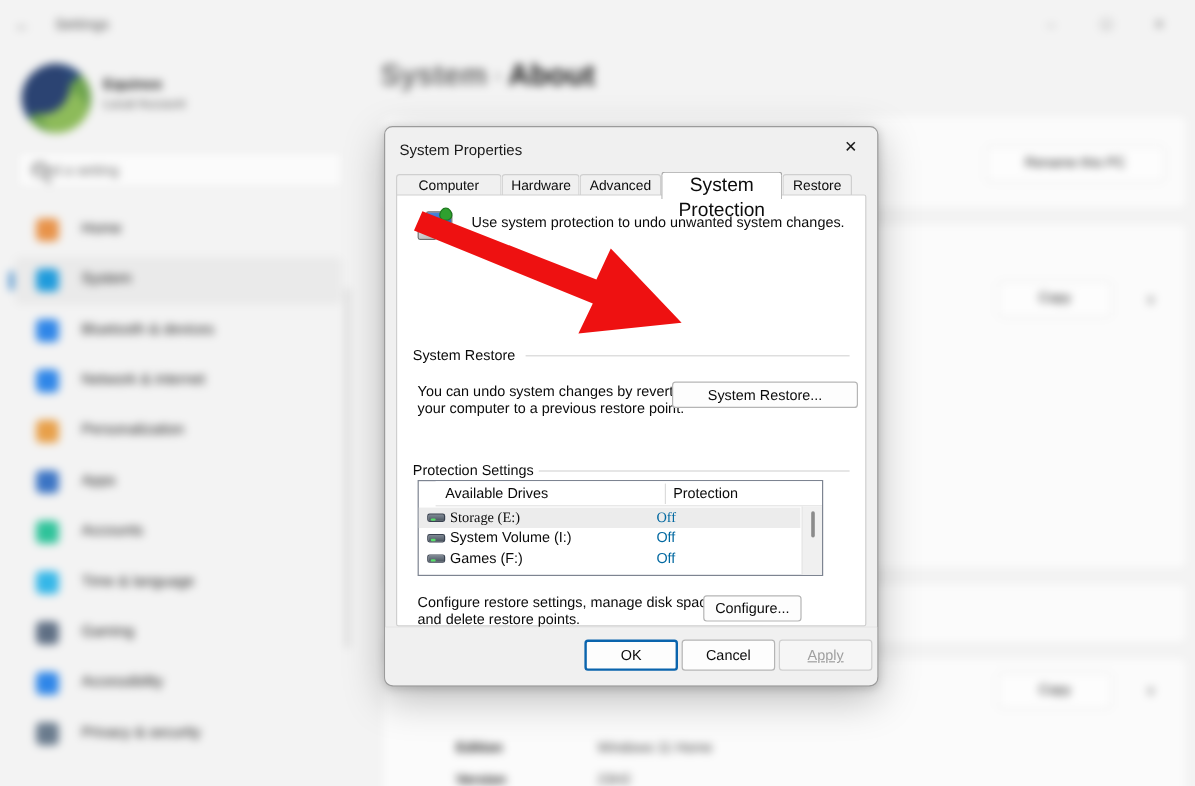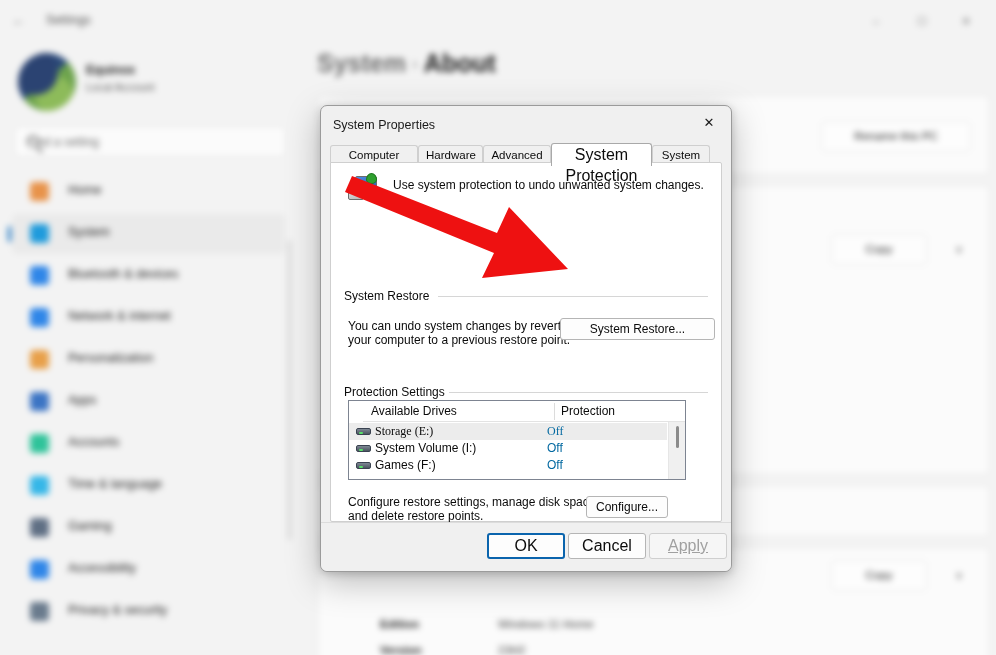--- a/index.html
+++ b/index.html
@@ -200,21 +200,21 @@
   .dl-sb .thumb{ position:absolute; left:7px; top:4px; width:3px; height:22px; background:#8b8b8b; border-radius:2px;}
 
   .footer{
     position:absolute; left:0; right:0; bottom:0; height:49px;
     border-top:1px solid #dcdcdc; background:#f0f0f0;
     border-bottom-left-radius:7px; border-bottom-right-radius:7px;
   }
   .f-btn{
     position:absolute; top:10px; height:26px; width:78px;
     background:#fdfdfd; border:1px solid #b5b5b5; border-radius:3px;
-    font-size:16px; color:#0b0b0b; text-align:center; line-height:24px;
+    font-size:12px; color:#0b0b0b; text-align:center; line-height:24px;
   }
   .f-btn.primary{ border:2px solid #0a64ad; line-height:22px; }
   .f-btn.disabled{ color:#a0a0a0; border-color:#cfcfcf; background:#f6f6f6;text-decoration:underline;}
 
   
   #arrow{ position:absolute; left:0; top:0; width:996px; height:655px; pointer-events:none; }
 </style>
 </head>
 <body>
 
@@ -336,21 +336,21 @@
   <div class="dlg-title">System Properties</div>
   <div class="dlg-close">
     <i>✕</i>
   </div>
 
   <div class="tabstrip">
     <div class="tab" style="left:0px;   width:88px;">Computer Name</div>
     <div class="tab" style="left:88px;  width:65px;">Hardware</div>
     <div class="tab" style="left:153px; width:68px;">Advanced</div>
     <div class="tab sel" style="left:221px; width:101px;">System Protection</div>
-    <div class="tab" style="left:322px; width:58px;">System</div>
+    <div class="tab" style="left:322px; width:58px;">Restore</div>
   </div>
 
   <div class="tabpanel">
 
     <div class="pc-icon">
       <div class="base"></div>
         <div class="mon"></div>
         <div class="shield"></div>
     </div>
     <div class="hdr-text">Use system protection to undo unwanted system changes.</div>

